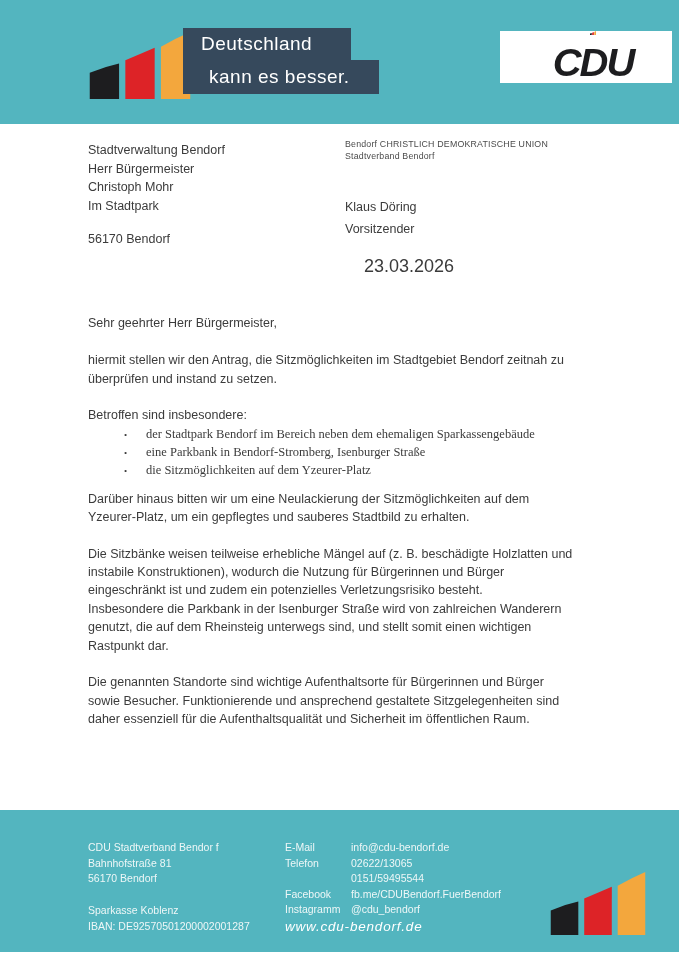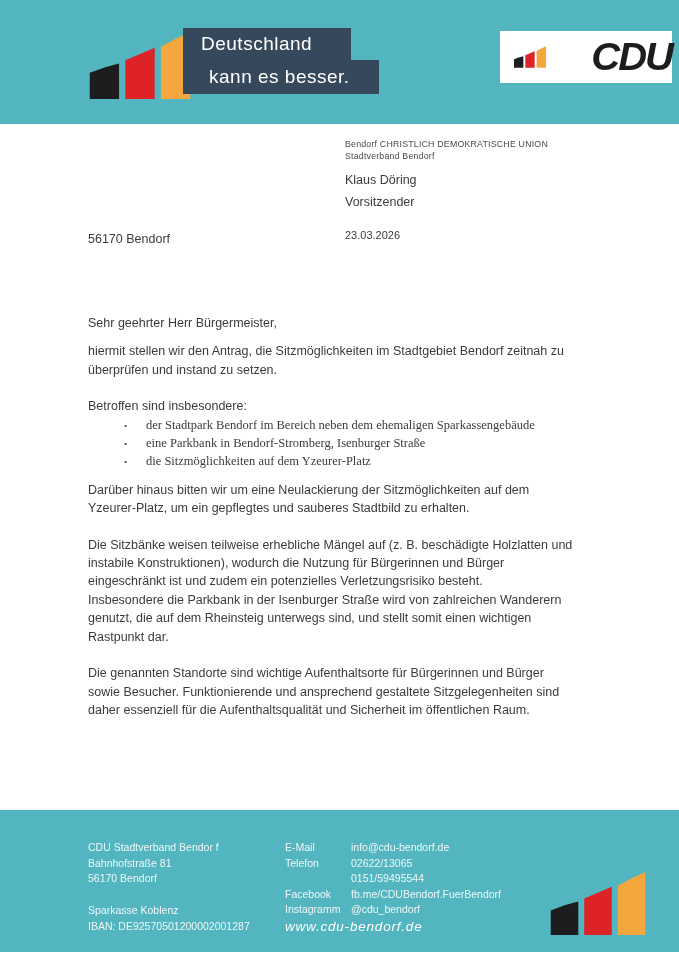--- a/index.html
+++ b/index.html
@@ -31,50 +31,50 @@
     display: flex; align-items: center;
   }
   .slogan-1 { left: 183px; top: 28px; width: 168px; height: 32px; padding-left: 18px; }
   .slogan-2 { left: 183px; top: 60px; width: 196px; height: 34px; padding-left: 26px; }
 
   .cdu-logo-box {
     position: absolute; left: 500px; top: 31px;
     width: 172px; height: 52px;
     background: #ffffff;
     display: flex; align-items: center; justify-content: space-between;
-    padding-left: 14px; gap: 8px;
+    padding-left: 14px; gap: 8px; flex-direction: column;
   }
   .cdu-logo-text {
     font-weight: bold; font-style: italic;
     font-size: 40px; line-height: 40px;
     color: #1d1d1f; letter-spacing: -2px;
     transform: scaleY(0.95);
   }
 
   
   .recipient-block {
     position: absolute; left: 88px; top: 141px;
     font-size: 12.5px; line-height: 18.5px;
     white-space: pre-line;
   }
   .recipient-city { position: absolute; left: 88px; top: 232px; font-size: 12.5px; }
 
   .sender-block { position: absolute; left: 345px; top: 139px; }
   .sender-org { font-size: 8.8px; line-height: 11.5px; color: #4a4a4a; white-space: pre-line; letter-spacing: 0.2px; }
-  .sender-name { margin-top: 7px; font-size: 12.5px; line-height: 22px; white-space: pre-line; }
-  .sender-date { margin-top: 16px; font-size: 11px; }
+  .sender-name { margin-top: 34px; font-size: 12.5px; line-height: 22px; white-space: pre-line; }
+  .sender-date { margin-top: 16px; font-size: 18px; margin-left: 19px; }
 
   
   .letter-body {
     position: absolute; left: 88px; top: 314px;
     width: 540px;
     font-size: 12.5px; line-height: 18.4px;
   }
   .letter-body p { white-space: pre-line; margin-bottom: 18px; }
-  .letter-body .salutation { margin-bottom: 10px; }
+  .letter-body .salutation { margin-bottom: 19px; }
   .letter-body .list-intro { margin-bottom: 0; }
   ul.letter-list { list-style: none; margin-bottom: 10px; font-family: Liberation Serif, serif; }
   ul.letter-list li { padding-left: 58px; position: relative; }
   ul.letter-list li::before {
     content: "•"; position: absolute; left: 36px; font-size: 9px; top: 1px;
   }
 
   
   .footer-band {
     position: absolute; left: 0; top: 810px;
@@ -117,20 +117,24 @@
     <div class="cdu-logo-box">
       <svg width="32" height="22" viewBox="0 0 96 64" aria-hidden="true">
         <path d="M0,64 L0,39 Q14,33 28,30 L28,64 Z" fill="#1d1d1f"></path>
         <path d="M34,64 L34,27 Q48,21 62,15 L62,64 Z" fill="#dd2327"></path>
         <path d="M68,64 L68,14 Q82,6 96,0 L96,64 Z" fill="#f3a73d"></path>
       </svg>
       <span class="cdu-logo-text">CDU</span>
     </div>
   </div>
 
+  <div class="recipient-block">Stadtverwaltung Bendorf
+Herr Bürgermeister
+Christoph Mohr
+Im Stadtpark</div>
   <div class="recipient-city">56170 Bendorf</div>
 
   <div class="sender-block">
     <div class="sender-org">Bendorf  CHRISTLICH DEMOKRATISCHE UNION
 Stadtverband Bendorf</div>
     <div class="sender-name">Klaus Döring
 Vorsitzender</div>
     <div class="sender-date">23.03.2026</div>
   </div>
 

